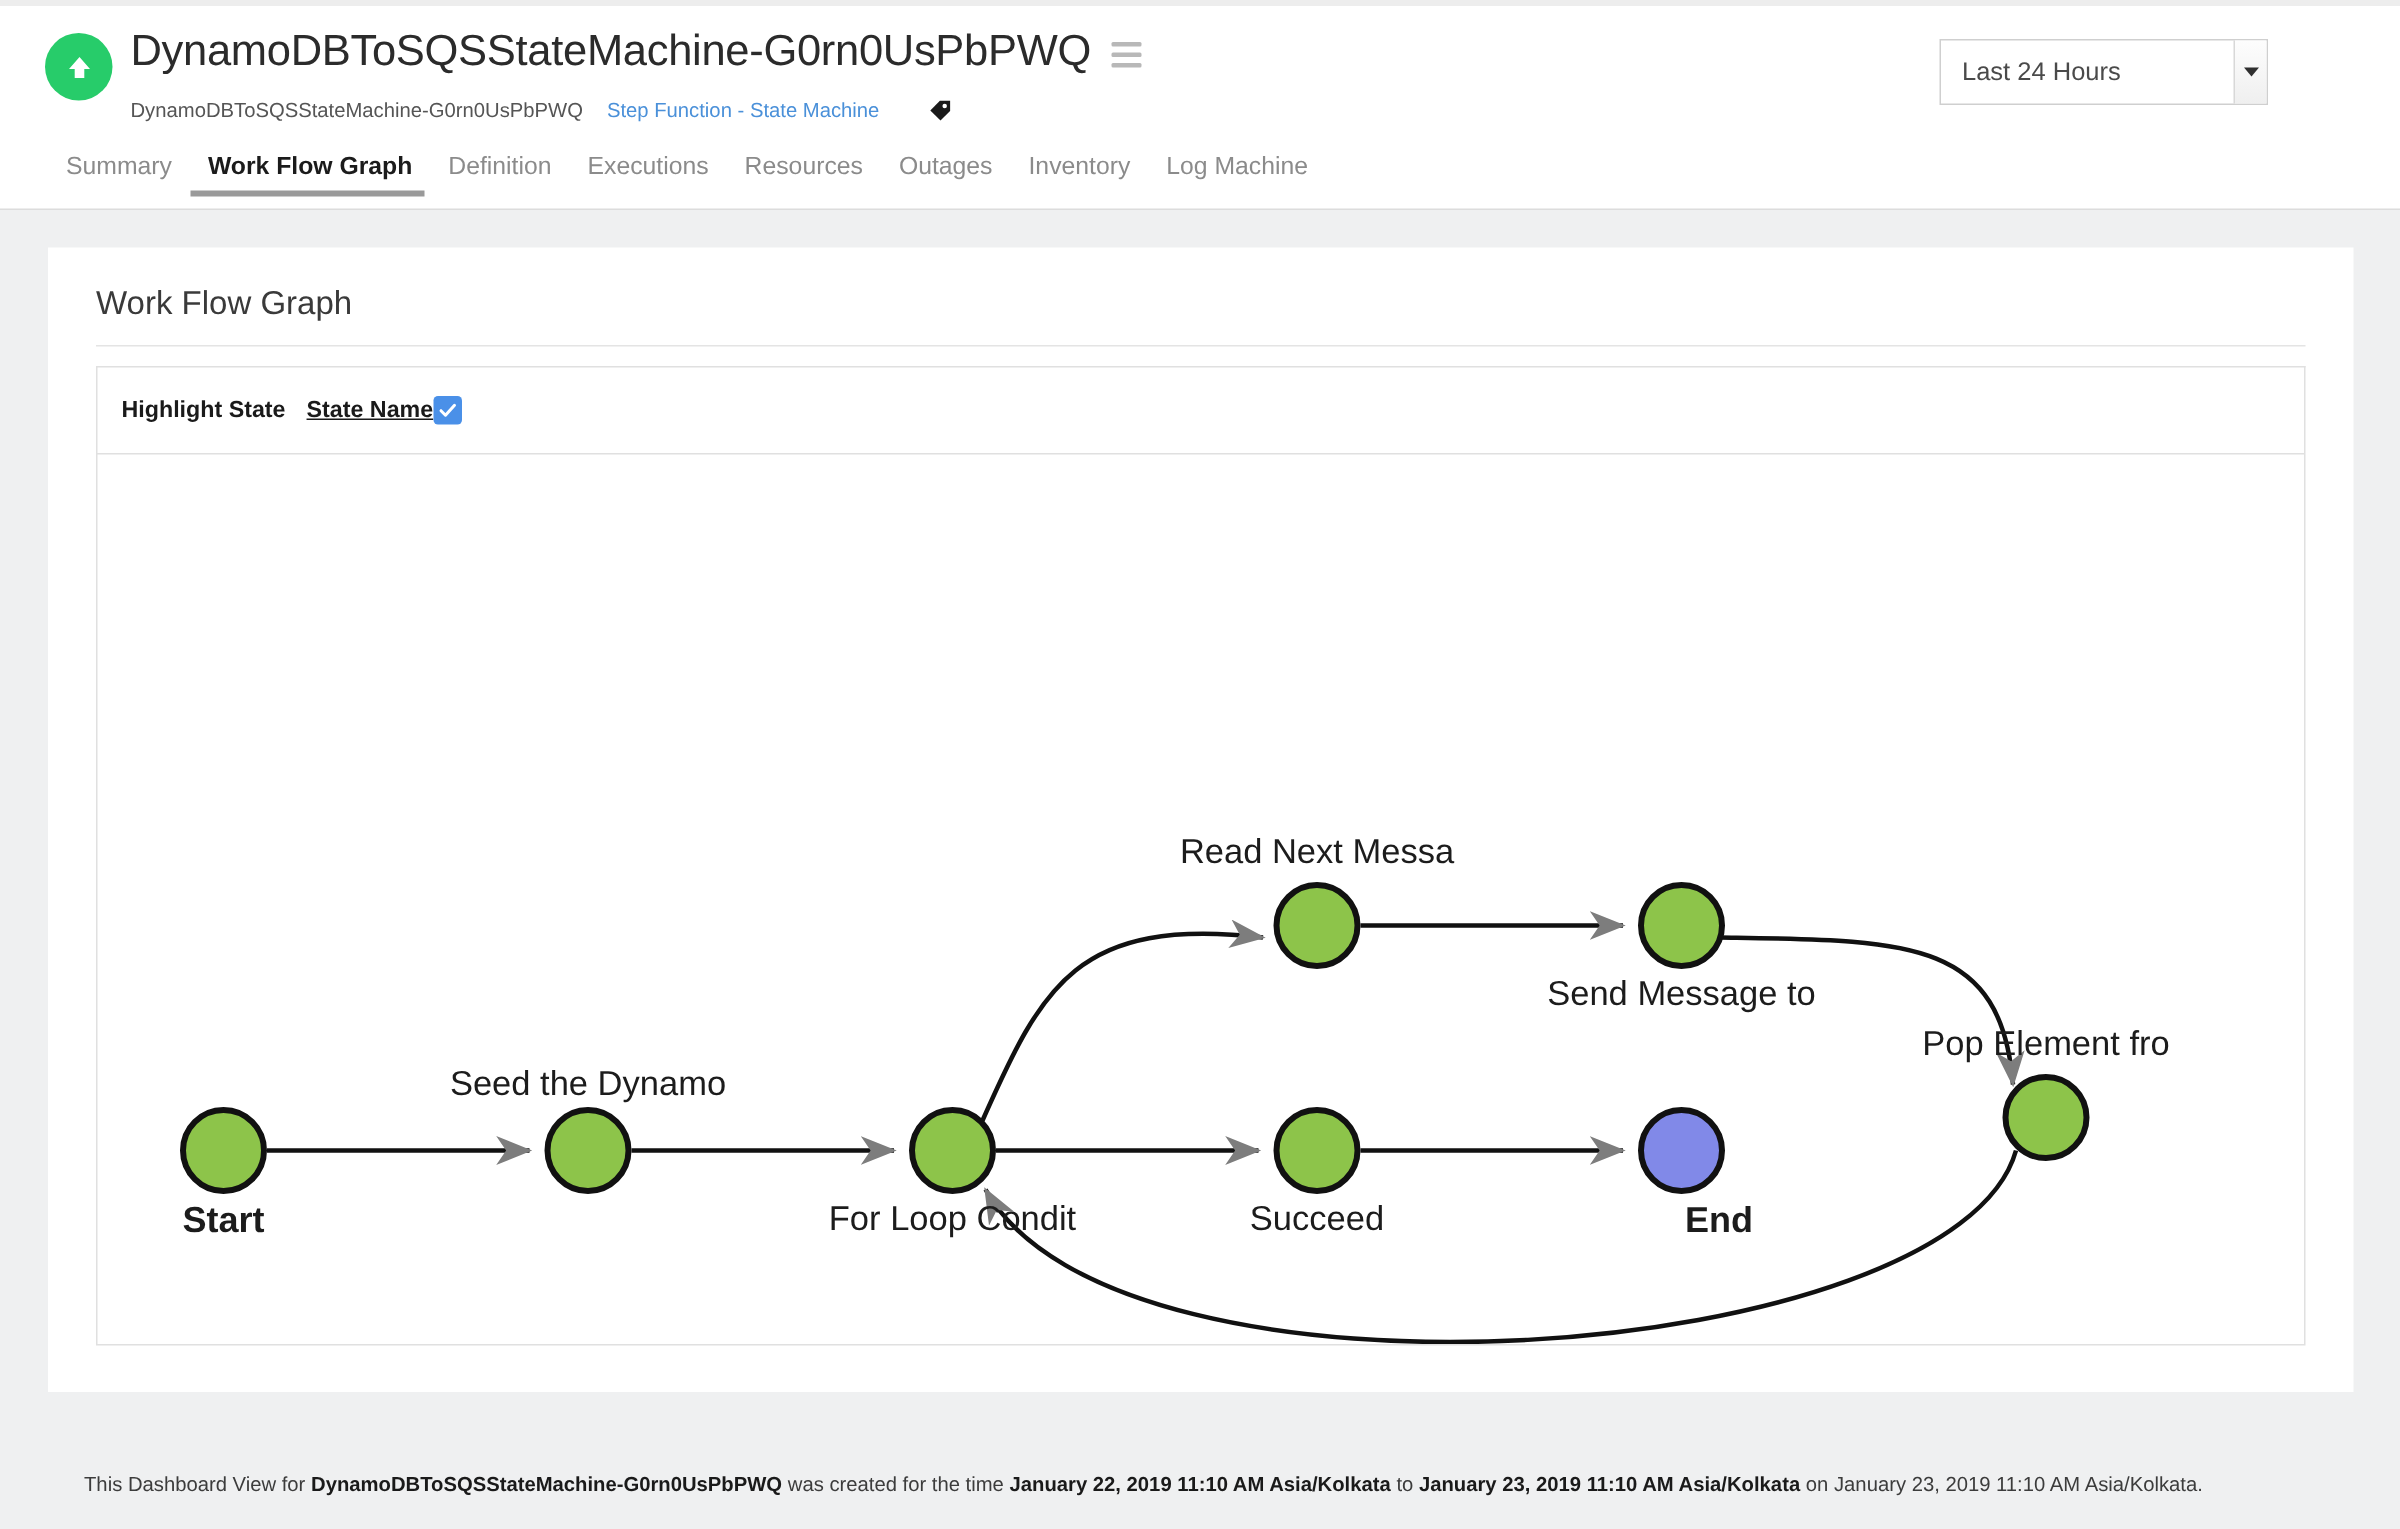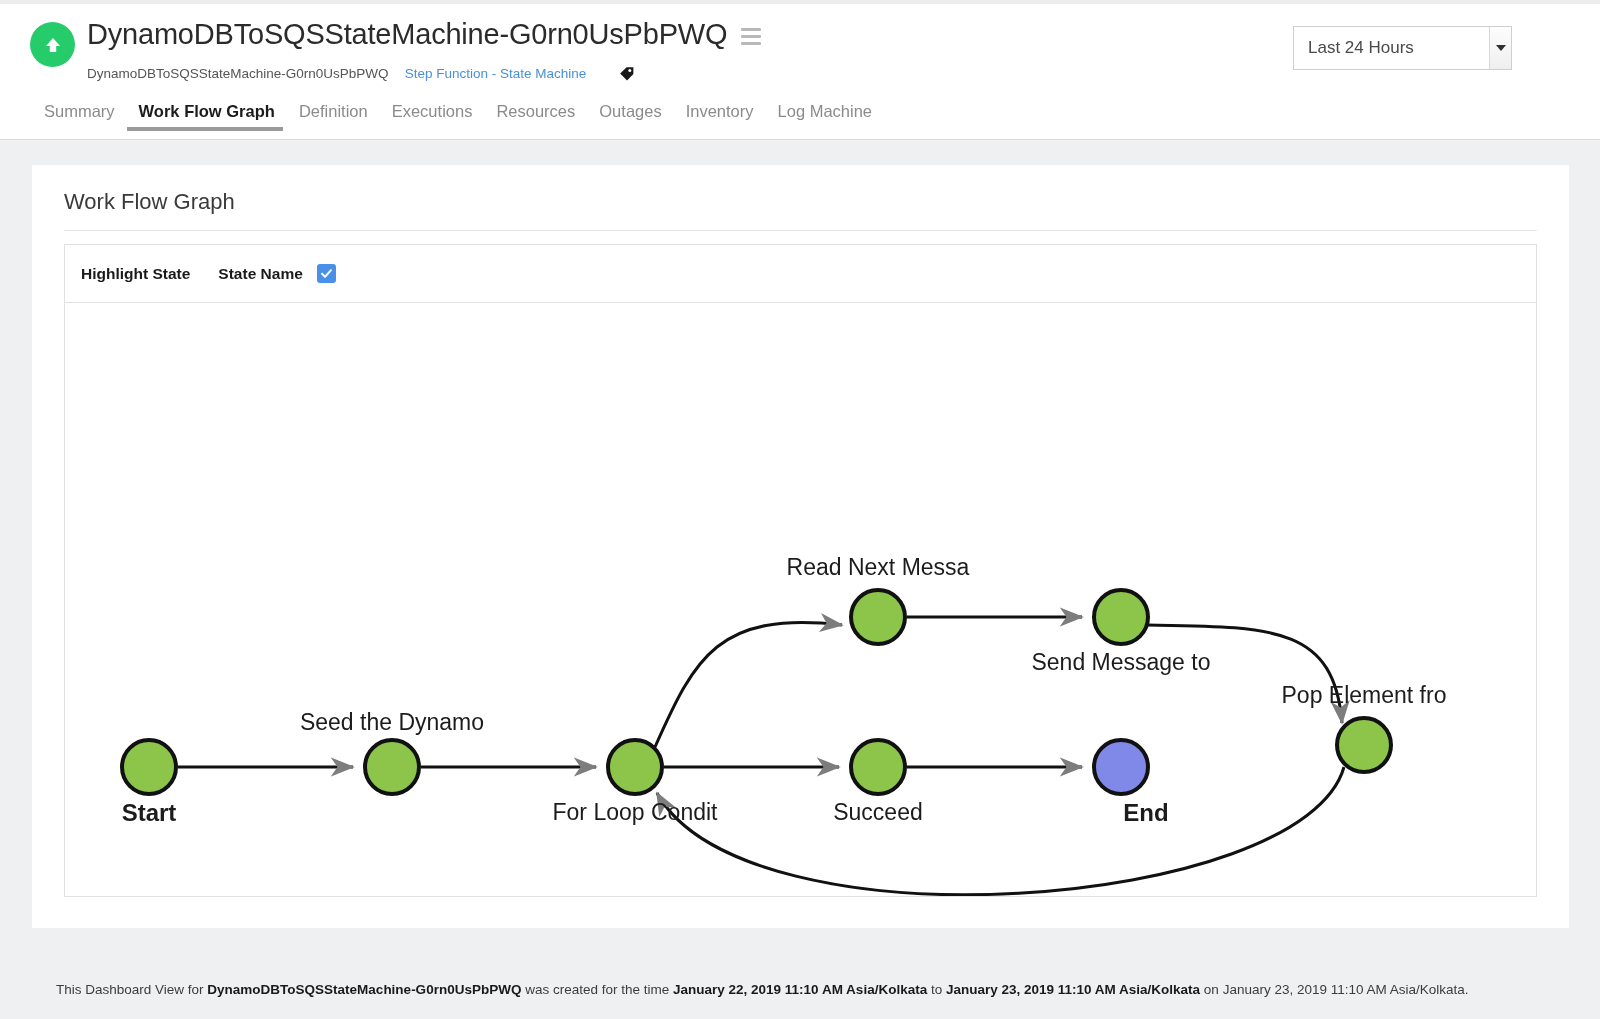--- a/index.html
+++ b/index.html
@@ -117,32 +117,32 @@
   .card-rule {
     position: absolute; left: 32px; top: 65px; width: 1473px; height: 1px;
     background: #e4e4e4;
   }
 
   .filter-bar {
     position: absolute; left: 32px; top: 79px;
     width: 1473px; height: 58px;
     border: 1px solid #e0e0e0; border-bottom: none;
     background: #ffffff;
-    display: flex; align-items: center; padding-left: 16px; gap: 14px;
+    display: flex; align-items: center; padding-left: 16px; 
   }
   .filter-label { font-size: 15.5px; font-weight: bold; color: #1a1a1a; }
   .search-input {
     width: 222px; height: 40px;
     border: 1px solid #d7d7d7; background: #fff;
     font-size: 17px; color: #333; padding: 0 10px;
     font-family: "Liberation Sans", sans-serif;
     outline: none;
   }
   .search-input::placeholder { color: #b3b3b3; }
-  .state-name-label { font-size: 15.5px; font-weight: bold; color: #1a1a1a; margin-left: 14px; }
+  .state-name-label { font-size: 15.5px; font-weight: bold; color: #1a1a1a; margin-left: 14px; text-decoration: underline; }
   .chk {
     width: 19px; height: 19px; border-radius: 3px;
     background: #4a90e8; display: inline-flex;
     align-items: center; justify-content: center; cursor: pointer;
   }
   .chk svg { display: block; }
 
   .graph-area {
     position: absolute; left: 32px; top: 137px;
     width: 1473px; height: 595px;

